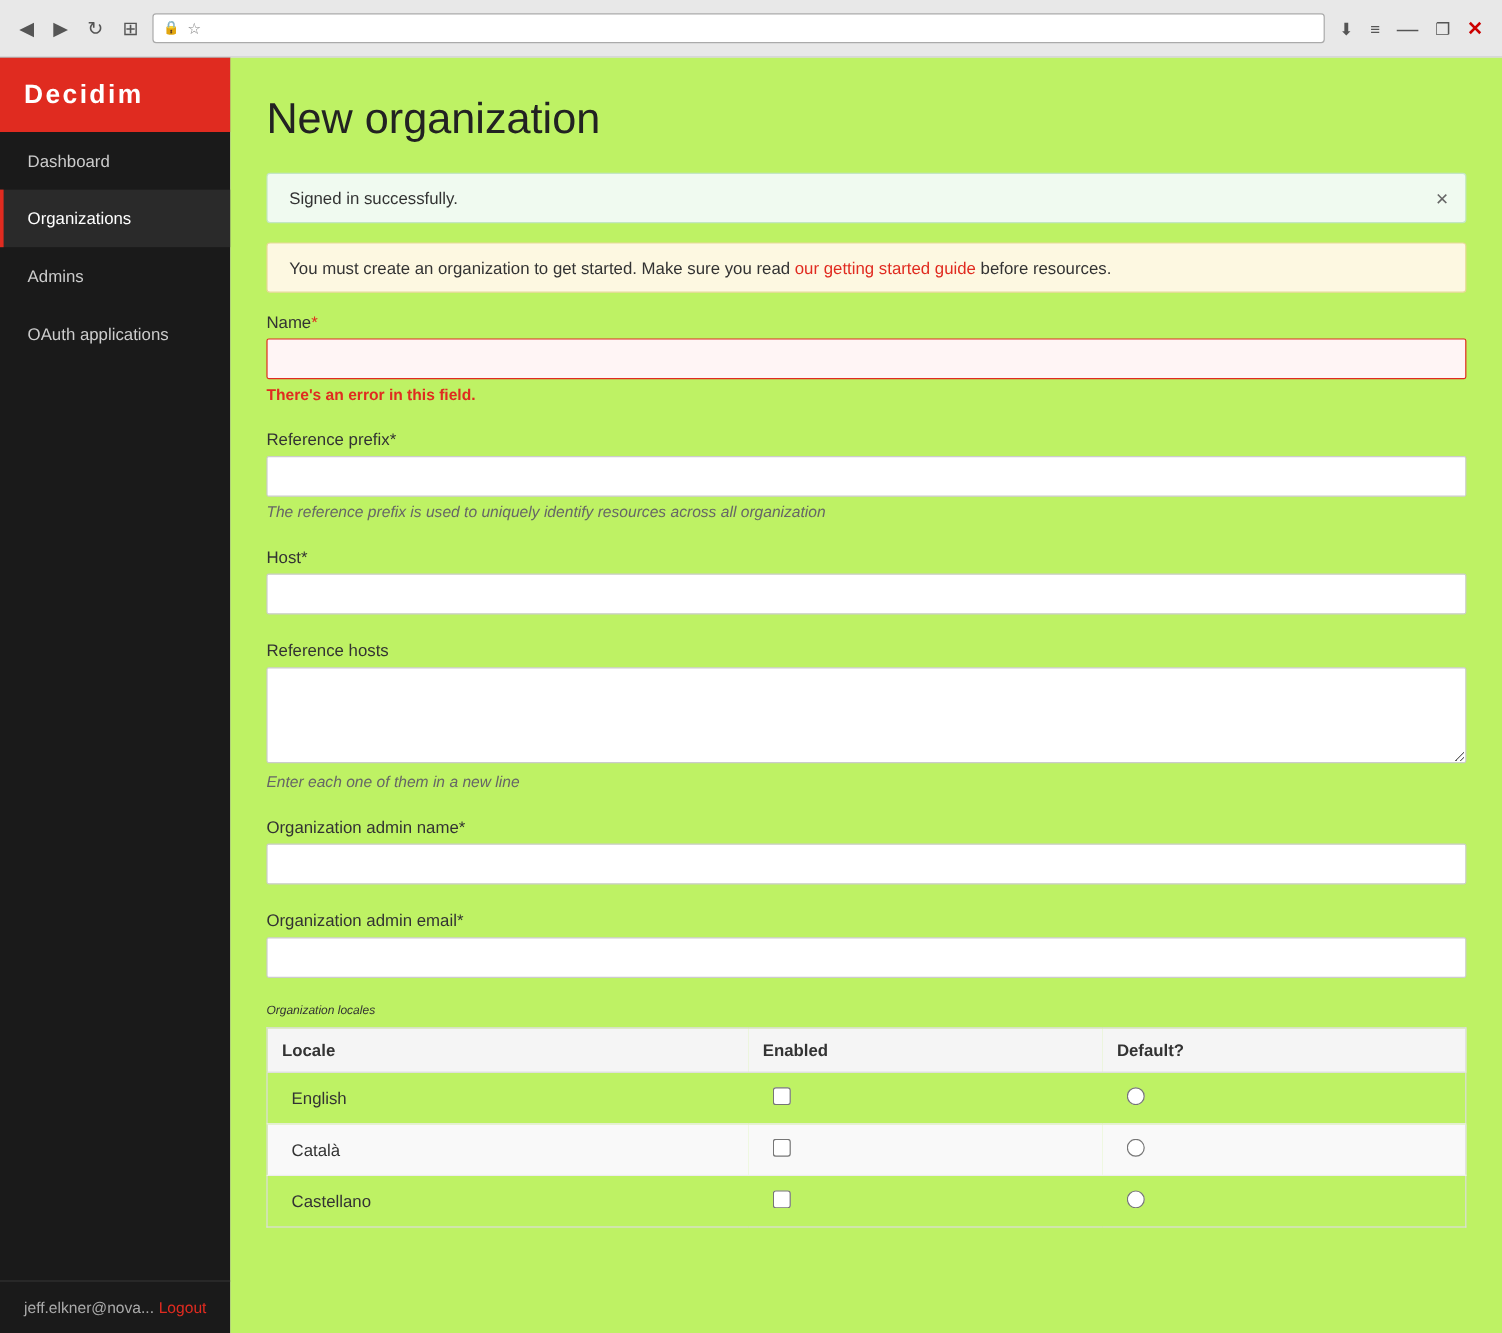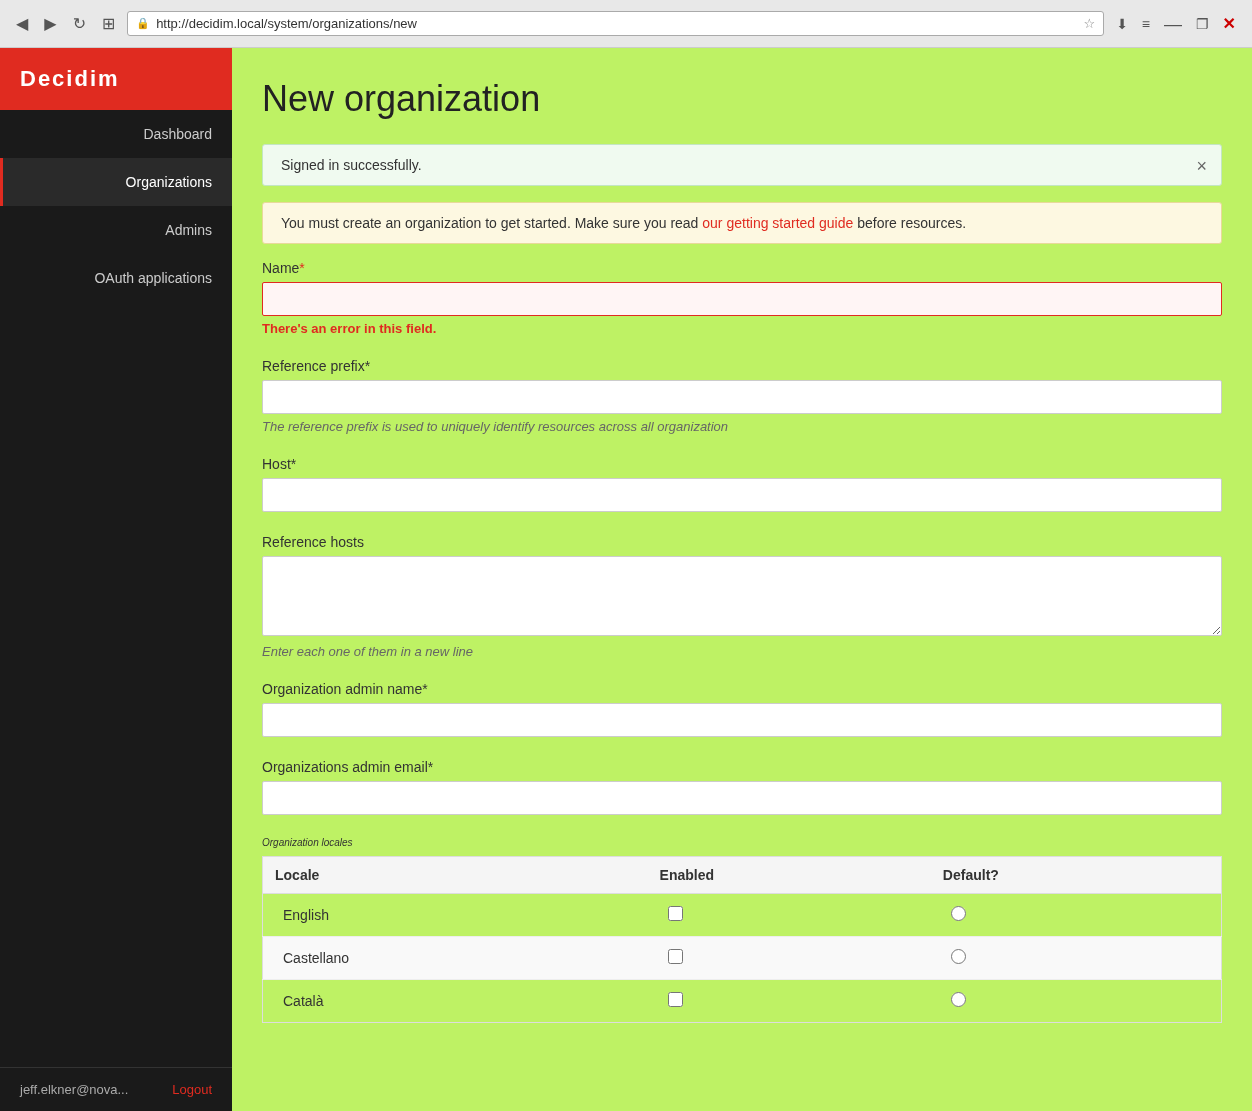--- a/index.html
+++ b/index.html
@@ -54,36 +54,36 @@
 
     
     .app-layout {
       display: flex;
       flex: 1;
       overflow: hidden;
     }
 
     
     .sidebar {
-      width: 232px;
+      width: 192px;
       background: #1a1a1a;
       color: #fff;
       display: flex;
       flex-direction: column;
       flex-shrink: 0;
     }
     .sidebar-logo {
       background: #e02b20;
       padding: 18px 20px;
       font-size: 22px;
       font-weight: bold;
       letter-spacing: 2px;
       color: #fff;
     }
-    .sidebar-nav { flex: 1; text-align: right; }
+    .sidebar-nav { flex: 1; }
     .sidebar-item {
       padding: 16px 20px;
       color: #ccc;
       cursor: pointer;
       font-size: 14px;
       border-left: 3px solid transparent;
     }
     .sidebar-item.active {
       background: #2a2a2a;
       color: #fff;
@@ -229,21 +229,20 @@
 </head>
 <body>
 
 <div class="browser-chrome">
   <button class="browser-nav-btn">◀</button>
   <button class="browser-nav-btn">▶</button>
   <button class="browser-nav-btn">↻</button>
   <button class="browser-nav-btn">⊞</button>
   <div class="address-bar">
     <span class="address-bar-icon">🔒</span>
-    <span class="address-url">http://decidim.local/system/organizations/new</span>
     <span class="address-star">☆</span>
   </div>
   <div class="browser-actions">
     <button class="browser-action-btn">⬇</button>
     <button class="browser-action-btn">≡</button>
     <button class="browser-action-btn browser-minimize">—</button>
     <button class="browser-action-btn">❐</button>
     <button class="browser-action-btn browser-close">✕</button>
   </div>
 </div>
@@ -315,21 +314,21 @@
 
     <div class="form-group">
       <label class="form-label">
         <span>Organization admin name</span><span class="required-star">*</span>
       </label>
       <input type="text" class="form-input" value="" style="">
     </div>
 
     <div class="form-group">
       <label class="form-label">
-        <span>Organizations admin email</span><span class="required-star">*</span>
+        <span>Organization admin email</span><span class="required-star">*</span>
       </label>
       <input type="text" class="form-input" value="" style="">
     </div>
 
     <div class="locales-section">
       <div class="locales-label">Organization locales</div>
       <table class="locales-table">
         <thead>
           <tr>
             <th>Locale</th>
@@ -341,30 +340,30 @@
         <tr>
     <td>English</td>
     <td>
       <input type="checkbox" class="locale-checkbox" style="">
     </td>
     <td>
       <input type="radio" name="default_locale" class="locale-radio" style="">
     </td>
   </tr>
             <tr>
-    <td>Castellano</td>
+    <td>Català</td>
     <td>
       <input type="checkbox" class="locale-checkbox" style="">
     </td>
     <td>
       <input type="radio" name="default_locale" class="locale-radio" style="">
     </td>
   </tr>
             <tr>
-    <td>Català</td>
+    <td>Castellano</td>
     <td>
       <input type="checkbox" class="locale-checkbox" style="">
     </td>
     <td>
       <input type="radio" name="default_locale" class="locale-radio" style="">
     </td>
   </tr>
           </tbody>
       </table>
     </div>

